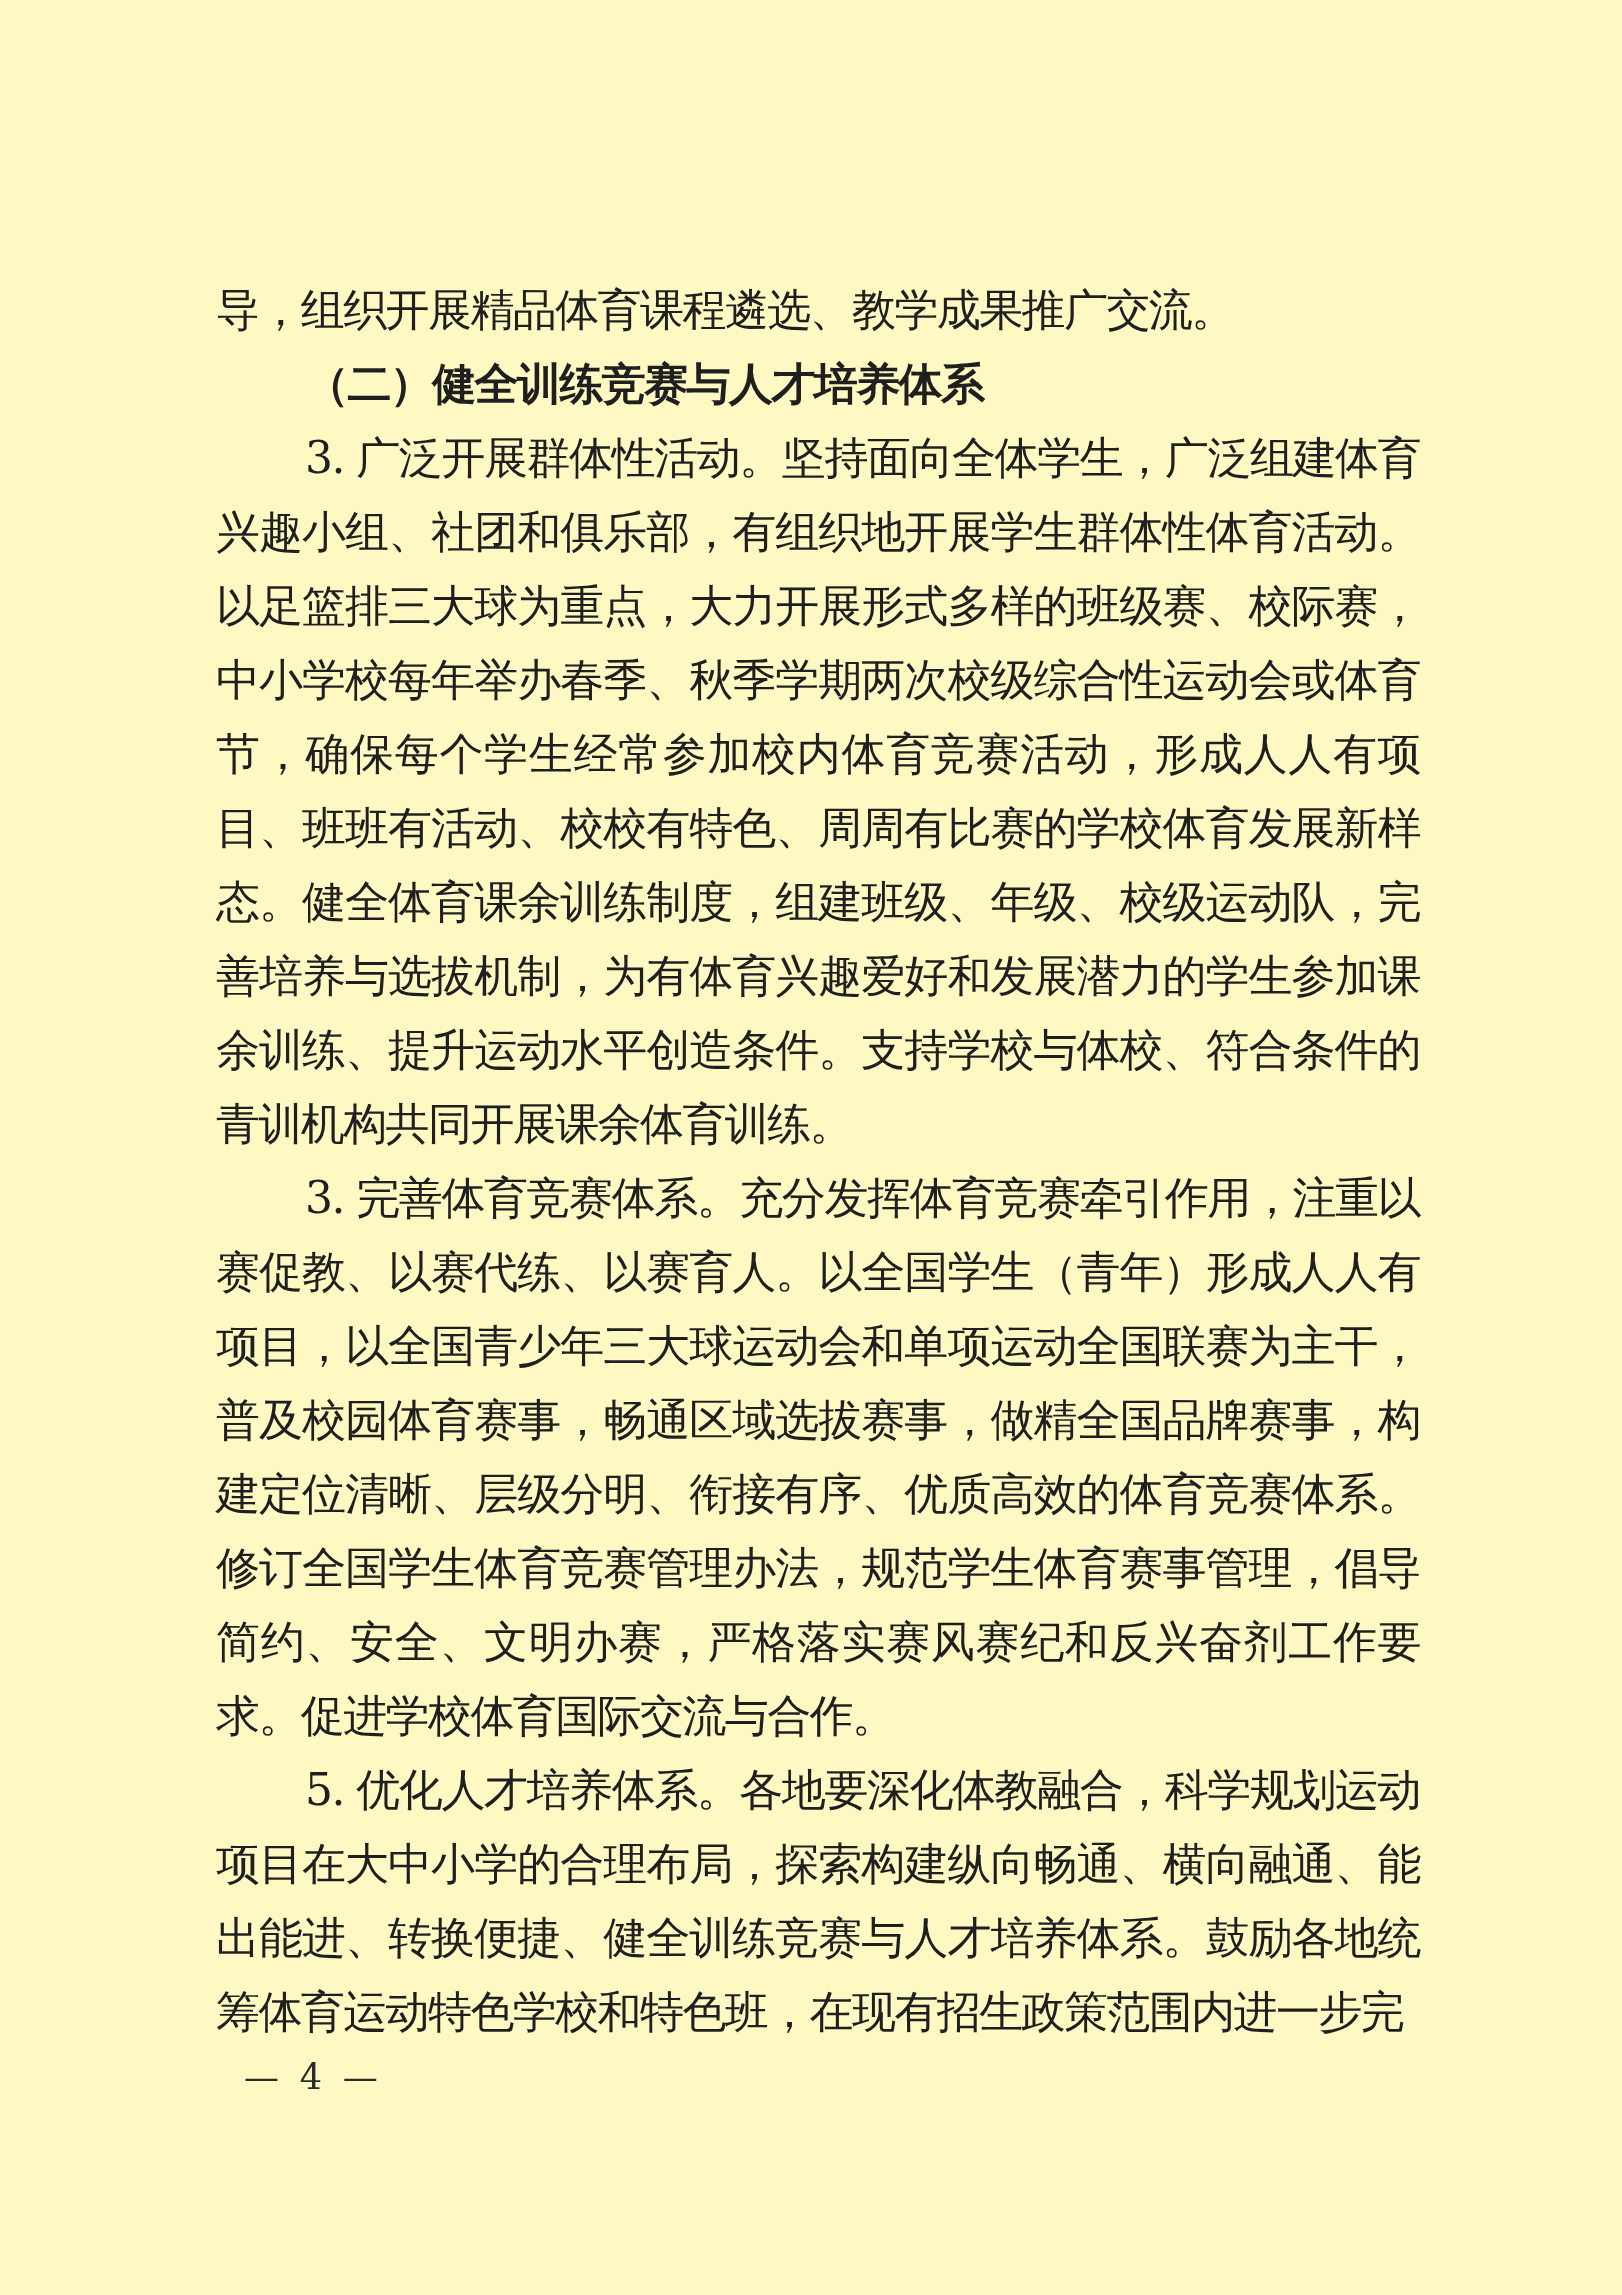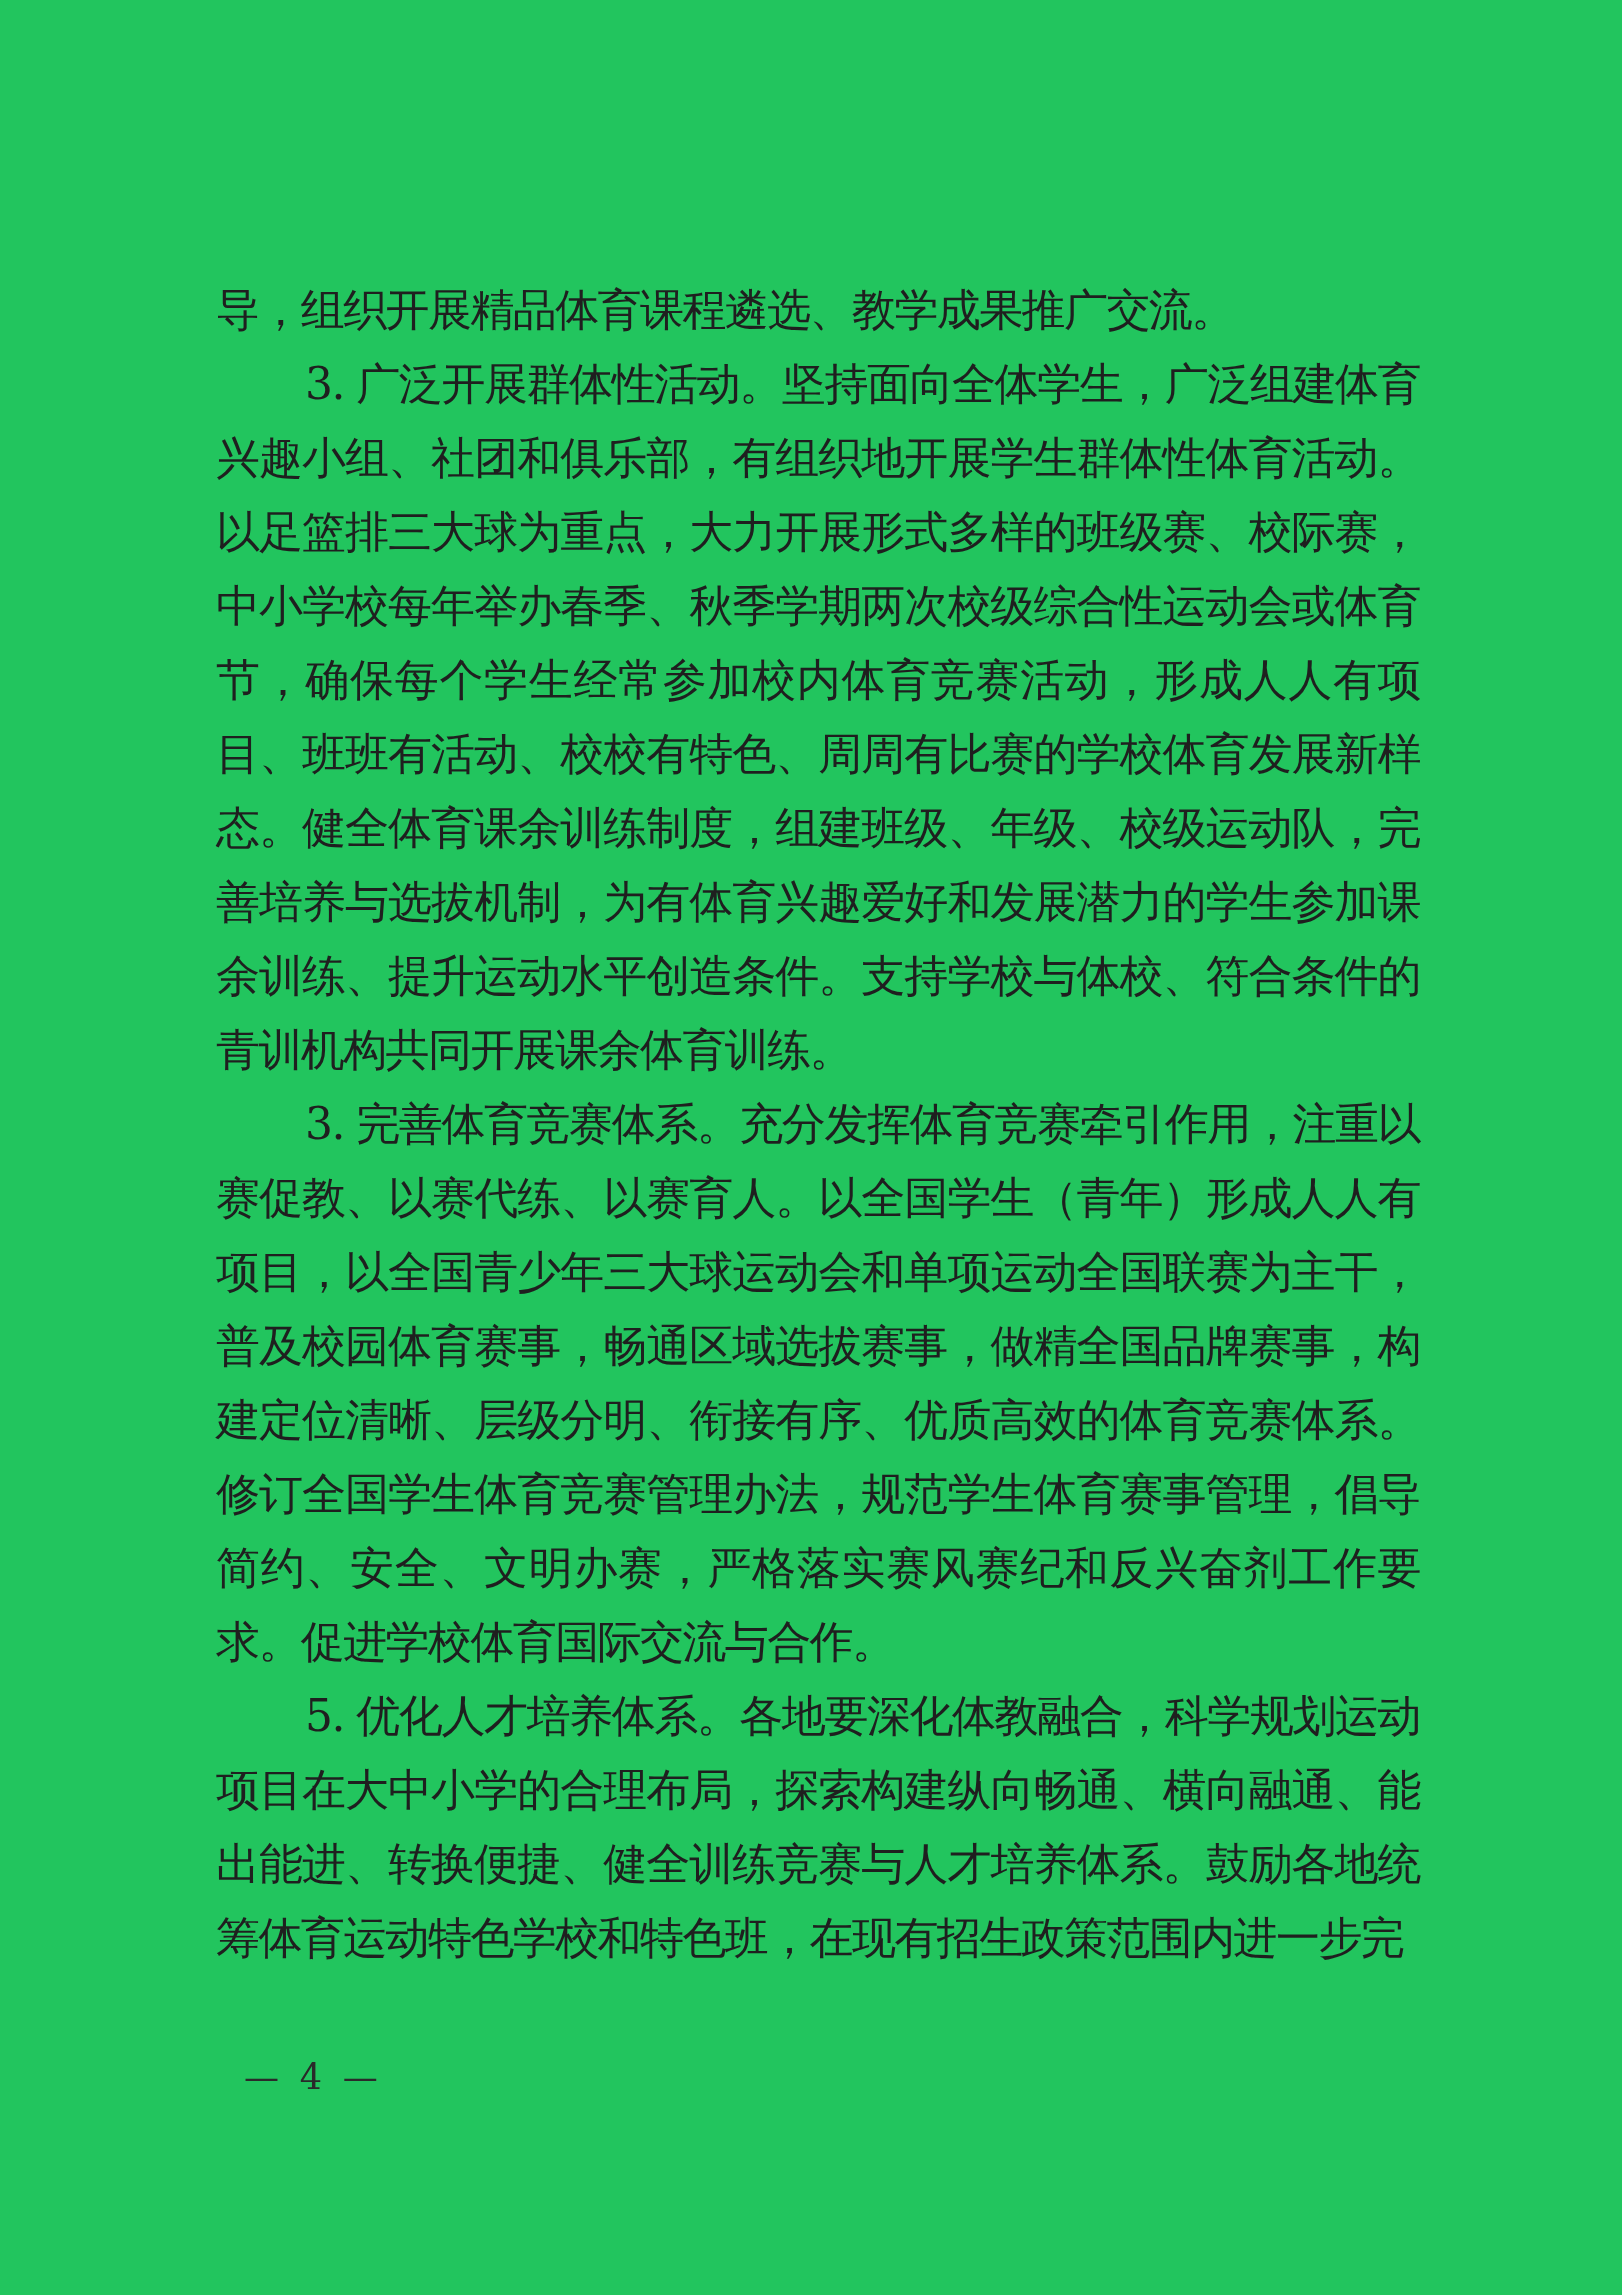--- a/index.html
+++ b/index.html
@@ -5,21 +5,21 @@
   html, body {
     margin: 0;
     padding: 0;
     background: #e8e8e8;
   }
   .page {
     position: relative;
     width: 1623px;
     height: 2295px;
     margin: 0 auto;
-    background: #22c55e;
+    background: #fef9c3;
     overflow: hidden;
     font-family: "DejaVu Serif", "Liberation Serif", serif;
     color: #1f1f1f;
   }
   .text-block {
     position: absolute;
     left: 216px;
     top: 273px;
     width: 1204px;
     font-size: 44px;
@@ -55,20 +55,21 @@
 </style>
 </head>
 <body>
 
 <div class="page">
 
   <div class="text-block">
 
     <p class="continuation">导，组织开展精品体育课程遴选、教学成果推广交流。</p>
 
+    <p class="section-heading">（二）健全训练竞赛与人才培养体系</p>
 
     <p><span class="lead">3. 广泛开展群体性活动。</span><span>坚持面向全体学生，广泛组建体育兴趣小组、社团和俱乐部，有组织地开展学生群体性体育活动。以足篮排三大球为重点，大力开展形式多样的班级赛、校际赛，中小学校每年举办春季、秋季学期两次校级综合性运动会或体育节，确保每个学生经常参加校内体育竞赛活动，形成人人有项目、班班有活动、校校有特色、周周有比赛的学校体育发展新样态。健全体育课余训练制度，组建班级、年级、校级运动队，完善培养与选拔机制，为有体育兴趣爱好和发展潜力的学生参加课余训练、提升运动水平创造条件。支持学校与体校、符合条件的青训机构共同开展课余体育训练。</span></p>
 
     <p><span class="lead">3. 完善体育竞赛体系。</span><span>充分发挥体育竞赛牵引作用，注重以赛促教、以赛代练、以赛育人。以全国学生（青年）形成人人有项目，以全国青少年三大球运动会和单项运动全国联赛为主干，普及校园体育赛事，畅通区域选拔赛事，做精全国品牌赛事，构建定位清晰、层级分明、衔接有序、优质高效的体育竞赛体系。修订全国学生体育竞赛管理办法，规范学生体育赛事管理，倡导简约、安全、文明办赛，严格落实赛风赛纪和反兴奋剂工作要求。促进学校体育国际交流与合作。</span></p>
 
     <p><span class="lead">5. 优化人才培养体系。</span><span>各地要深化体教融合，科学规划运动项目在大中小学的合理布局，探索构建纵向畅通、横向融通、能出能进、转换便捷、健全训练竞赛与人才培养体系。鼓励各地统筹体育运动特色学校和特色班，在现有招生政策范围内进一步完</span></p>
 
   </div>
 
   <div class="page-number">— 4 —</div>

